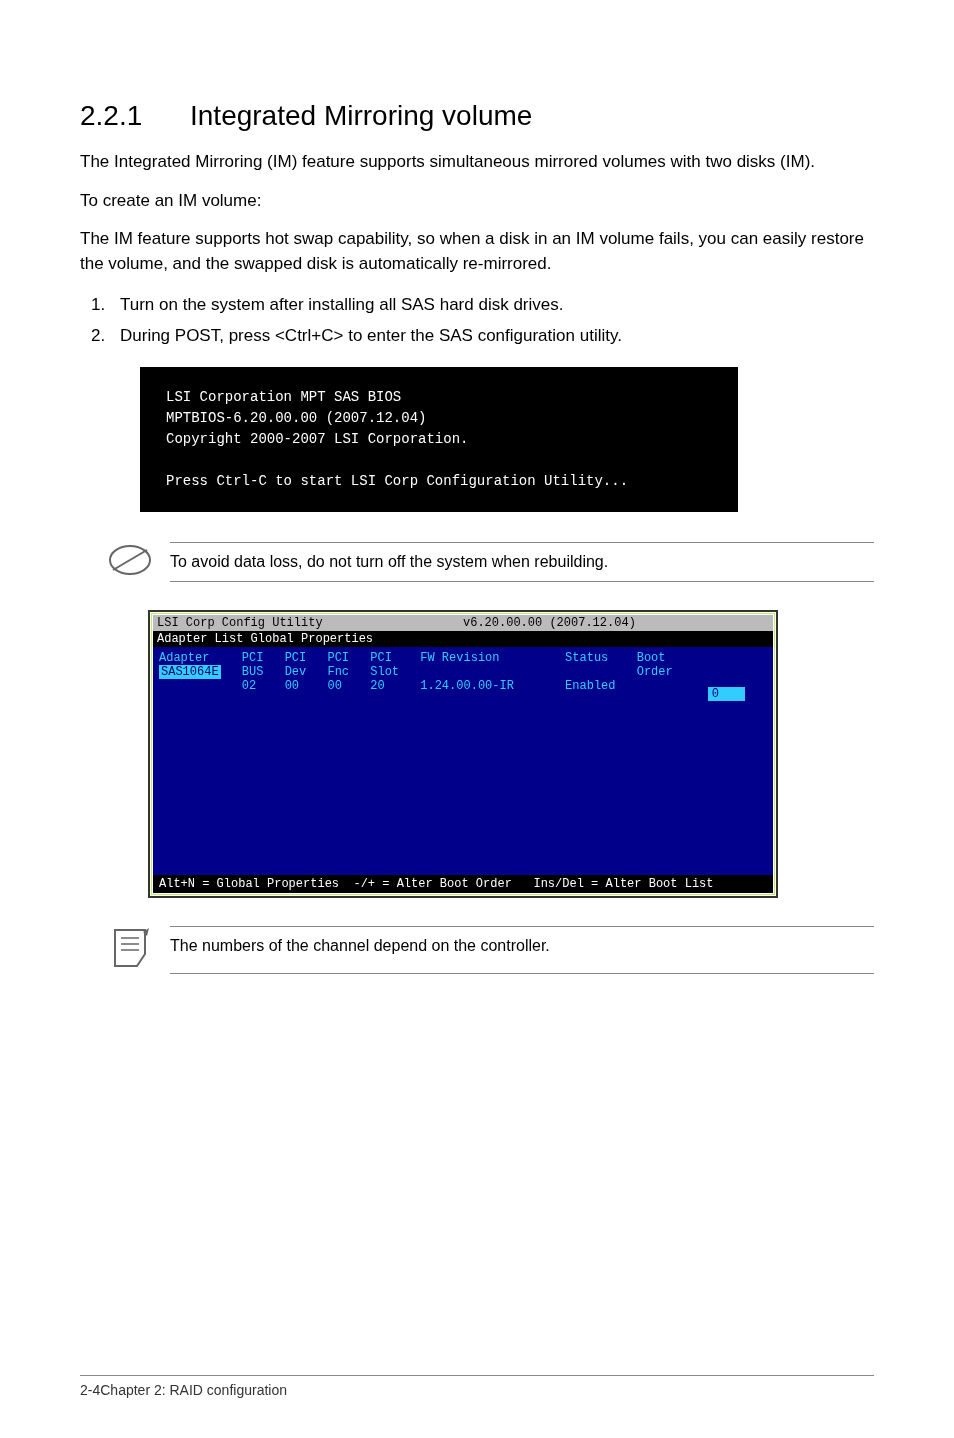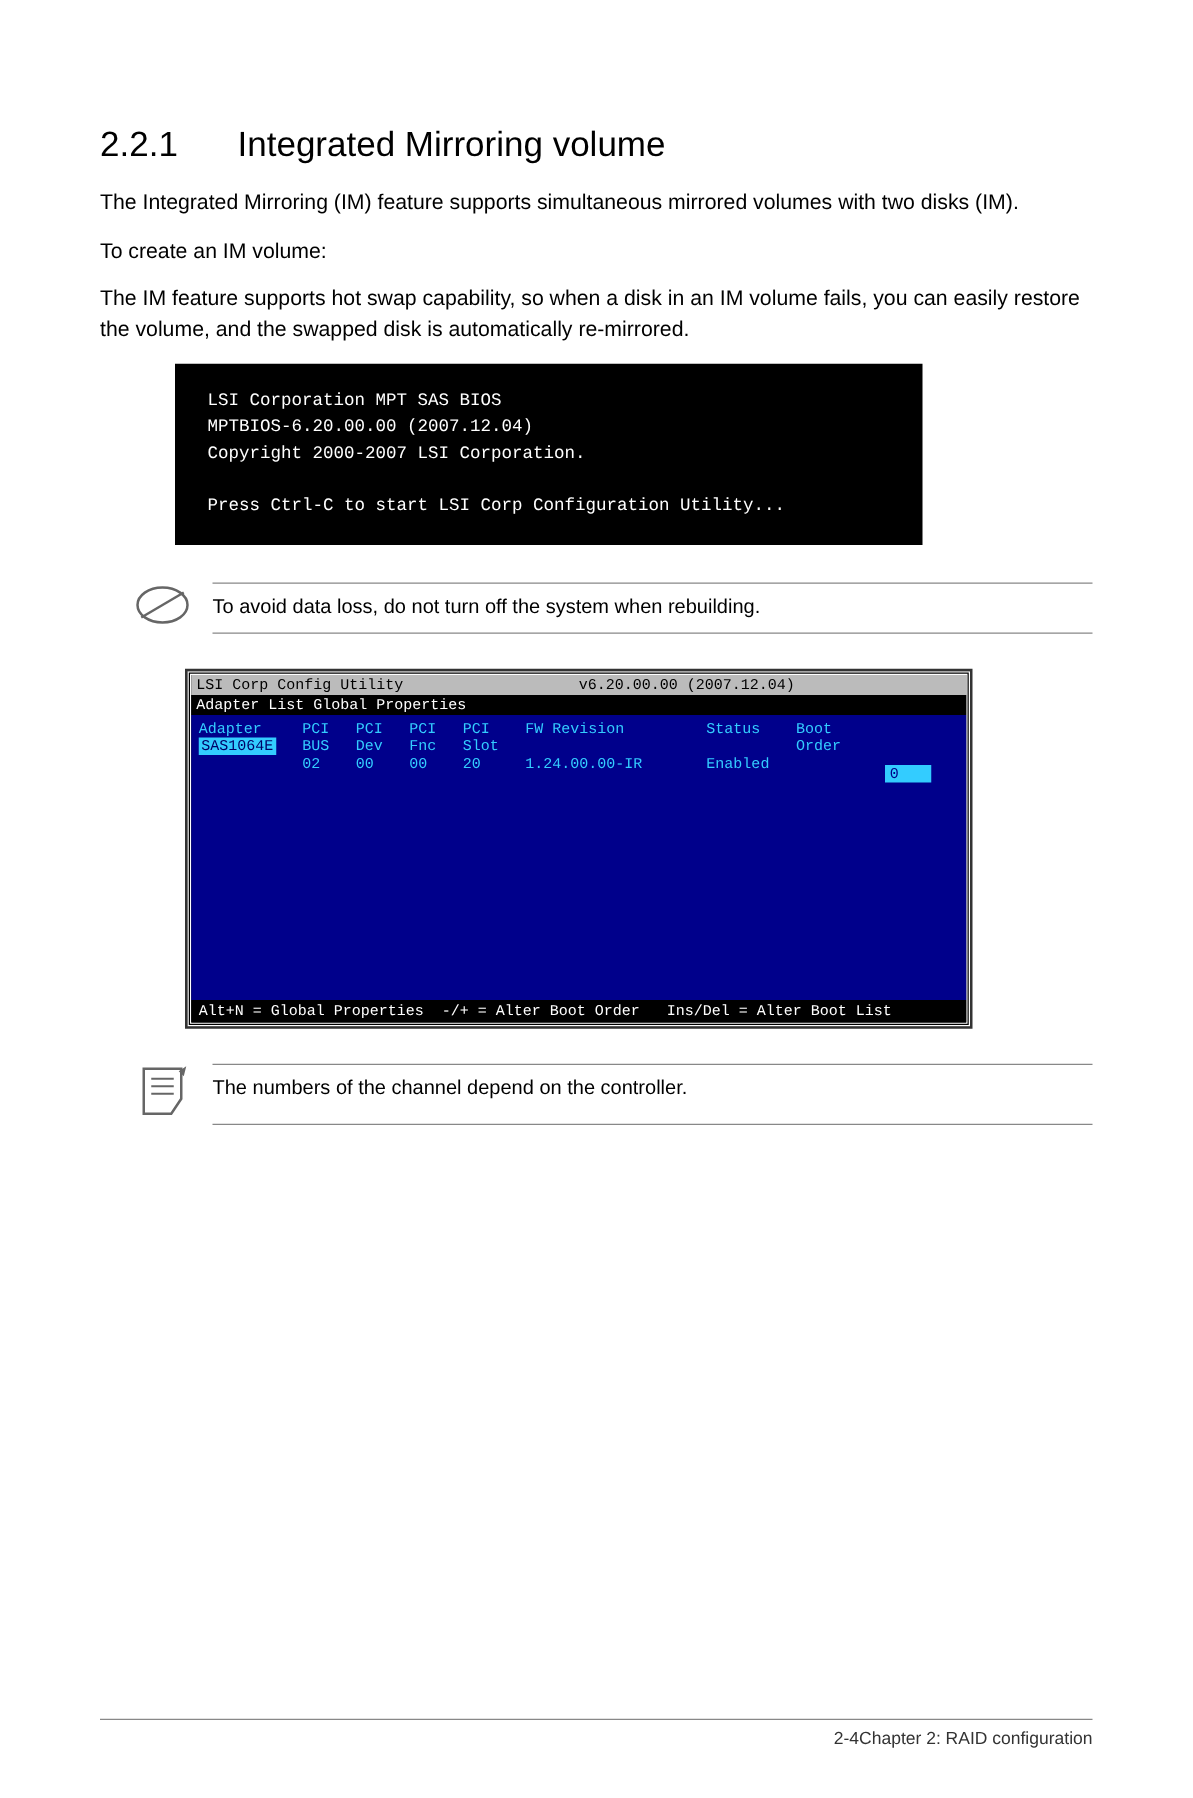--- a/index.html
+++ b/index.html
@@ -6,45 +6,49 @@
   .page{width:954px;min-height:1438px;box-sizing:border-box;padding:60px 80px 40px 80px;position:relative}
   h2.secnum{font-size:28px;font-weight:normal;margin:40px 0 18px 0}
   h2.secnum .num{display:inline-block;width:110px}
   p.body{font-size:17px;line-height:1.45;margin:14px 0}
   ol.steps{font-size:17px;line-height:1.6;padding-left:30px;margin:10px 0 18px 0}
   ol.steps li{padding-left:10px;margin:4px 0}
   .term{width:598px;margin:14px 0 22px 60px;background:#000;color:#fff;font-family:"Courier New",monospace;font-size:14px;padding:20px 26px;box-sizing:border-box;line-height:1.5;white-space:pre}
   .calloutrow{display:flex;margin:30px 0 30px 20px}
   .calloutrow .icon{width:60px;flex:0 0 60px;text-align:center}
   .calloutrow .text{flex:1;border-top:1px solid #888;border-bottom:1px solid #888;padding:10px 0;font-size:16px;margin-left:10px}
-  .biosframe{width:620px;margin:14px 0 22px 70px;border:3px double #fff;outline:2px solid #333;background:#000000;font-family:"Courier New",monospace;font-size:12px;color:#fff}
+  .biosframe{width:620px;margin:14px 0 22px 70px;border:3px double #fff;outline:2px solid #333;background:#bef264;font-family:"Courier New",monospace;font-size:12px;color:#fff}
   .bios-title{background:#bbb;color:#000;padding:1px 4px;display:flex}
   .bios-title .t1{flex:0 0 50%}
   .bios-title .t2{flex:1}
   .bios-sub{background:#000;color:#fff;padding:1px 4px}
   .bios-body{background:#00008b;color:#3cf;height:220px;padding:4px 6px;position:relative}
   .hdrcol{display:inline-block;white-space:pre;vertical-align:top;margin-right:14px;color:#3cf}
   .bootbox{display:inline-block;background:#3cf;color:#00008b;padding:0 26px 0 4px;position:absolute;right:28px;top:40px}
   .adapterbox{display:inline-block;background:#3cf;color:#006;padding:0 2px}
   .bios-help{background:#000;color:#fff;padding:2px 6px;white-space:pre}
-  .footer{position:absolute;bottom:40px;left:80px;right:80px;border-top:1px solid #888;padding-top:6px;display:flex;justify-content:flex-end;font-size:14px;color:#333}
+  .footer{position:absolute;bottom:40px;left:80px;right:80px;border-top:1px solid #888;padding-top:6px;display:flex;justify-content:flex-start;font-size:14px;color:#333}
 </style>
 </head>
 <body>
 
 <div class="page">
 
   <h2 class="secnum">
     <span class="num">2.2.1</span><span>Integrated Mirroring volume</span>
   </h2>
 
   <p class="body">The Integrated Mirroring (IM) feature supports simultaneous mirrored volumes with two disks (IM).</p>
   <p class="body">To create an IM volume:</p>
   <p class="body">The IM feature supports hot swap capability, so when a disk in an IM volume fails, you can easily restore the volume, and the swapped disk is automatically re-mirrored.</p>
 
+  <ol class="steps">
+    <li>Turn on the system after installing all SAS hard disk drives.</li>
+    <li>During POST, press &lt;Ctrl+C&gt; to enter the SAS configuration utility.</li>
+  </ol>
 
   <div class="term">LSI Corporation MPT SAS BIOS
 MPTBIOS-6.20.00.00 (2007.12.04)
 Copyright 2000-2007 LSI Corporation.
 
 Press Ctrl-C to start LSI Corp Configuration Utility...</div>
 
   <div class="calloutrow">
     <div class="icon">
       <svg width="46" height="36" viewBox="0 0 46 36">

